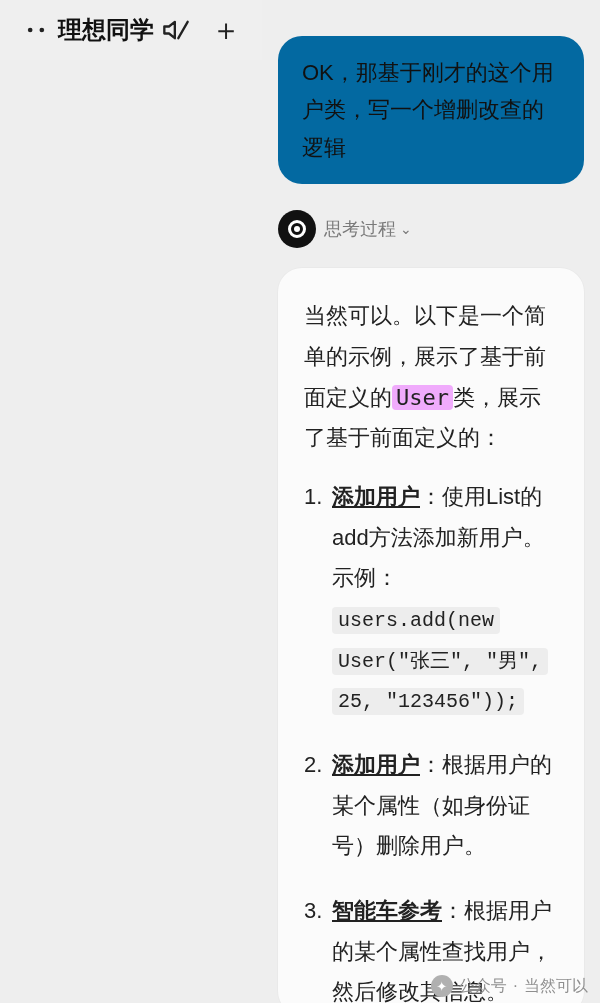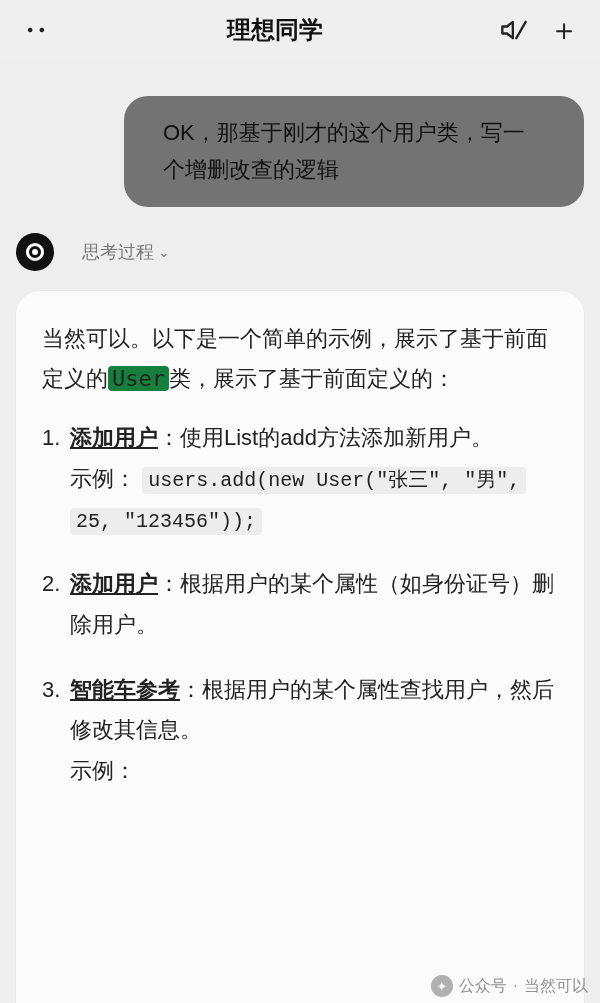--- a/index.html
+++ b/index.html
@@ -6,21 +6,21 @@
   html, body {
     width: 600px;
     height: 1003px;
     overflow: hidden;
     font-family: -apple-system, "PingFang SC", "Helvetica Neue", Arial, sans-serif;
     background: #eeeeee;
     color: #222;
   }
   .app {
     display: flex;
-    flex-direction: column;
+    flex-direction: row;
     height: 100%;
   }
   
   .header {
     height: 60px;
     display: flex;
     align-items: center;
     justify-content: space-between;
     padding: 0 14px;
     background: #efefef;
@@ -51,33 +51,33 @@
     overflow: hidden;
   }
 
   .user-row {
     display: flex;
     justify-content: flex-end;
     margin-top: 36px;
   }
   .user-bubble {
     max-width: 460px;
-    background: #737373;
+    background: #0369a1;
     border-radius: 24px;
-    padding: 18px 39px;
+    padding: 18px 24px;
     font-size: 22px;
     line-height: 1.7;
     color: #111;
     font-weight: 520;
   }
 
   .thinking-row {
     display: flex;
     align-items: center;
-    gap: 28px;
+    gap: 8px;
     margin-top: 26px;
   }
   .avatar {
     width: 38px; height: 38px;
     border-radius: 50%;
     background: #111;
     display: flex; align-items: center; justify-content: center;
   }
   .avatar-dot {
     width: 18px; height: 18px;
@@ -113,21 +113,21 @@
     border-radius: 24px;
     padding: 28px 26px 0 26px;
     font-size: 22px;
     line-height: 1.85;
     color: #222;
     height: 747px;
     overflow: hidden;
     box-shadow: 0 0 0 1px rgba(0,0,0,0.02);
   }
   .card .intro span.pill {
-    background: #15803d;
+    background: #f0abfc;
     border-radius: 4px;
     padding: 0 4px;
     font-family: ui-monospace, Menlo, Consolas, monospace;
   }
   ol.steps {
     list-style: none;
     counter-reset: step;
     margin-top: 18px;
     padding-left: 28px;
   }

